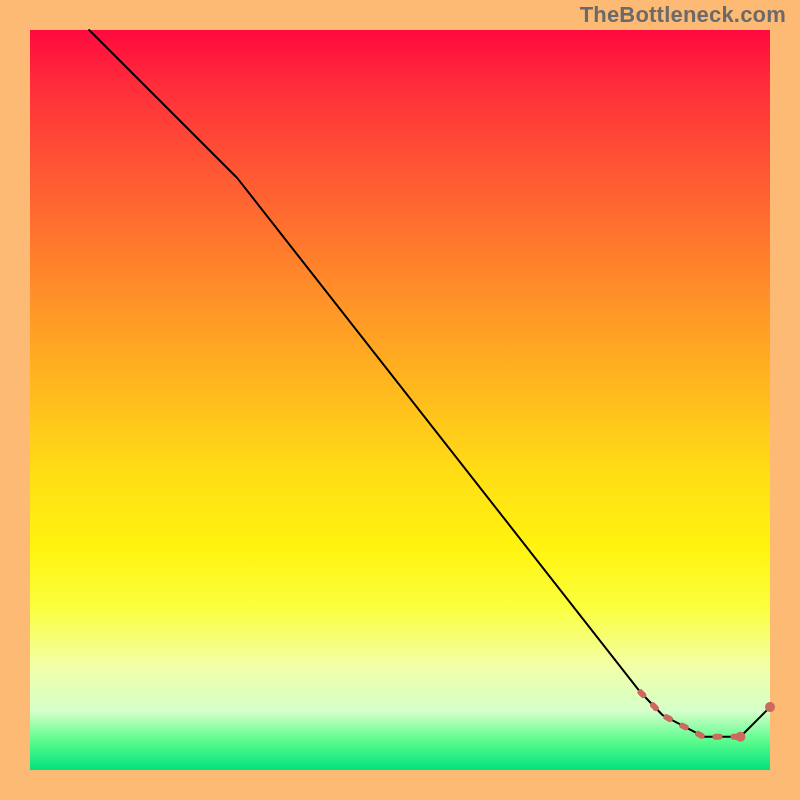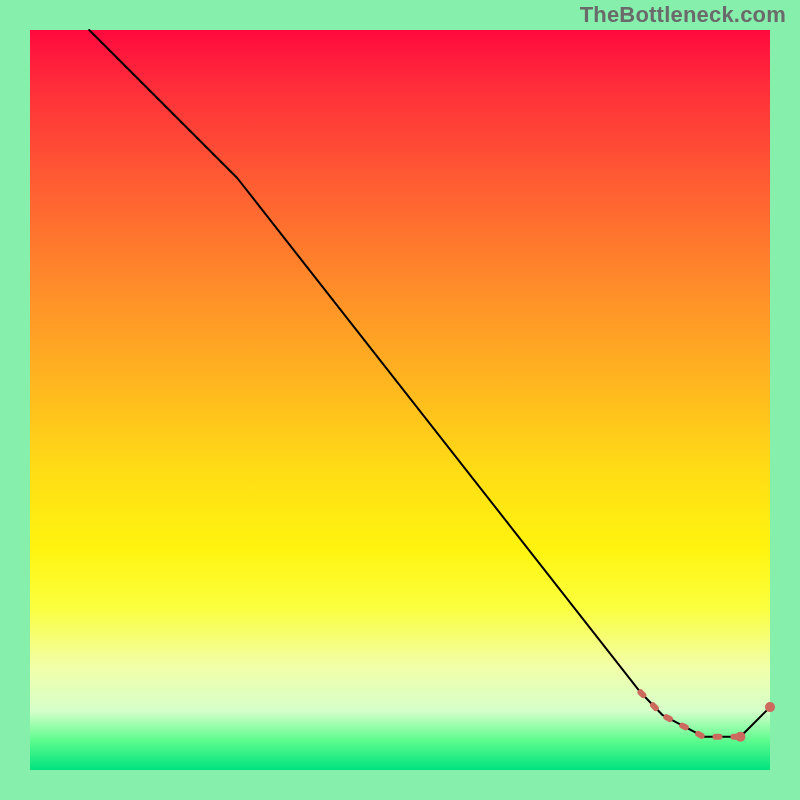--- a/index.html
+++ b/index.html
@@ -10,21 +10,21 @@
     background: #000000;
     overflow: hidden;
     font-family: Arial, Helvetica, sans-serif;
   }
   .frame {
     position: absolute;
     left: 0;
     top: 0;
     width: 800px;
     height: 800px;
-    background: #86efac;
+    background: #fdba74;
   }
   .watermark {
     position: absolute;
     top: 2px;
     right: 14px;
     color: #6a6a6a;
     font-size: 22px;
     font-weight: 600;
     letter-spacing: 0.2px;
   }

